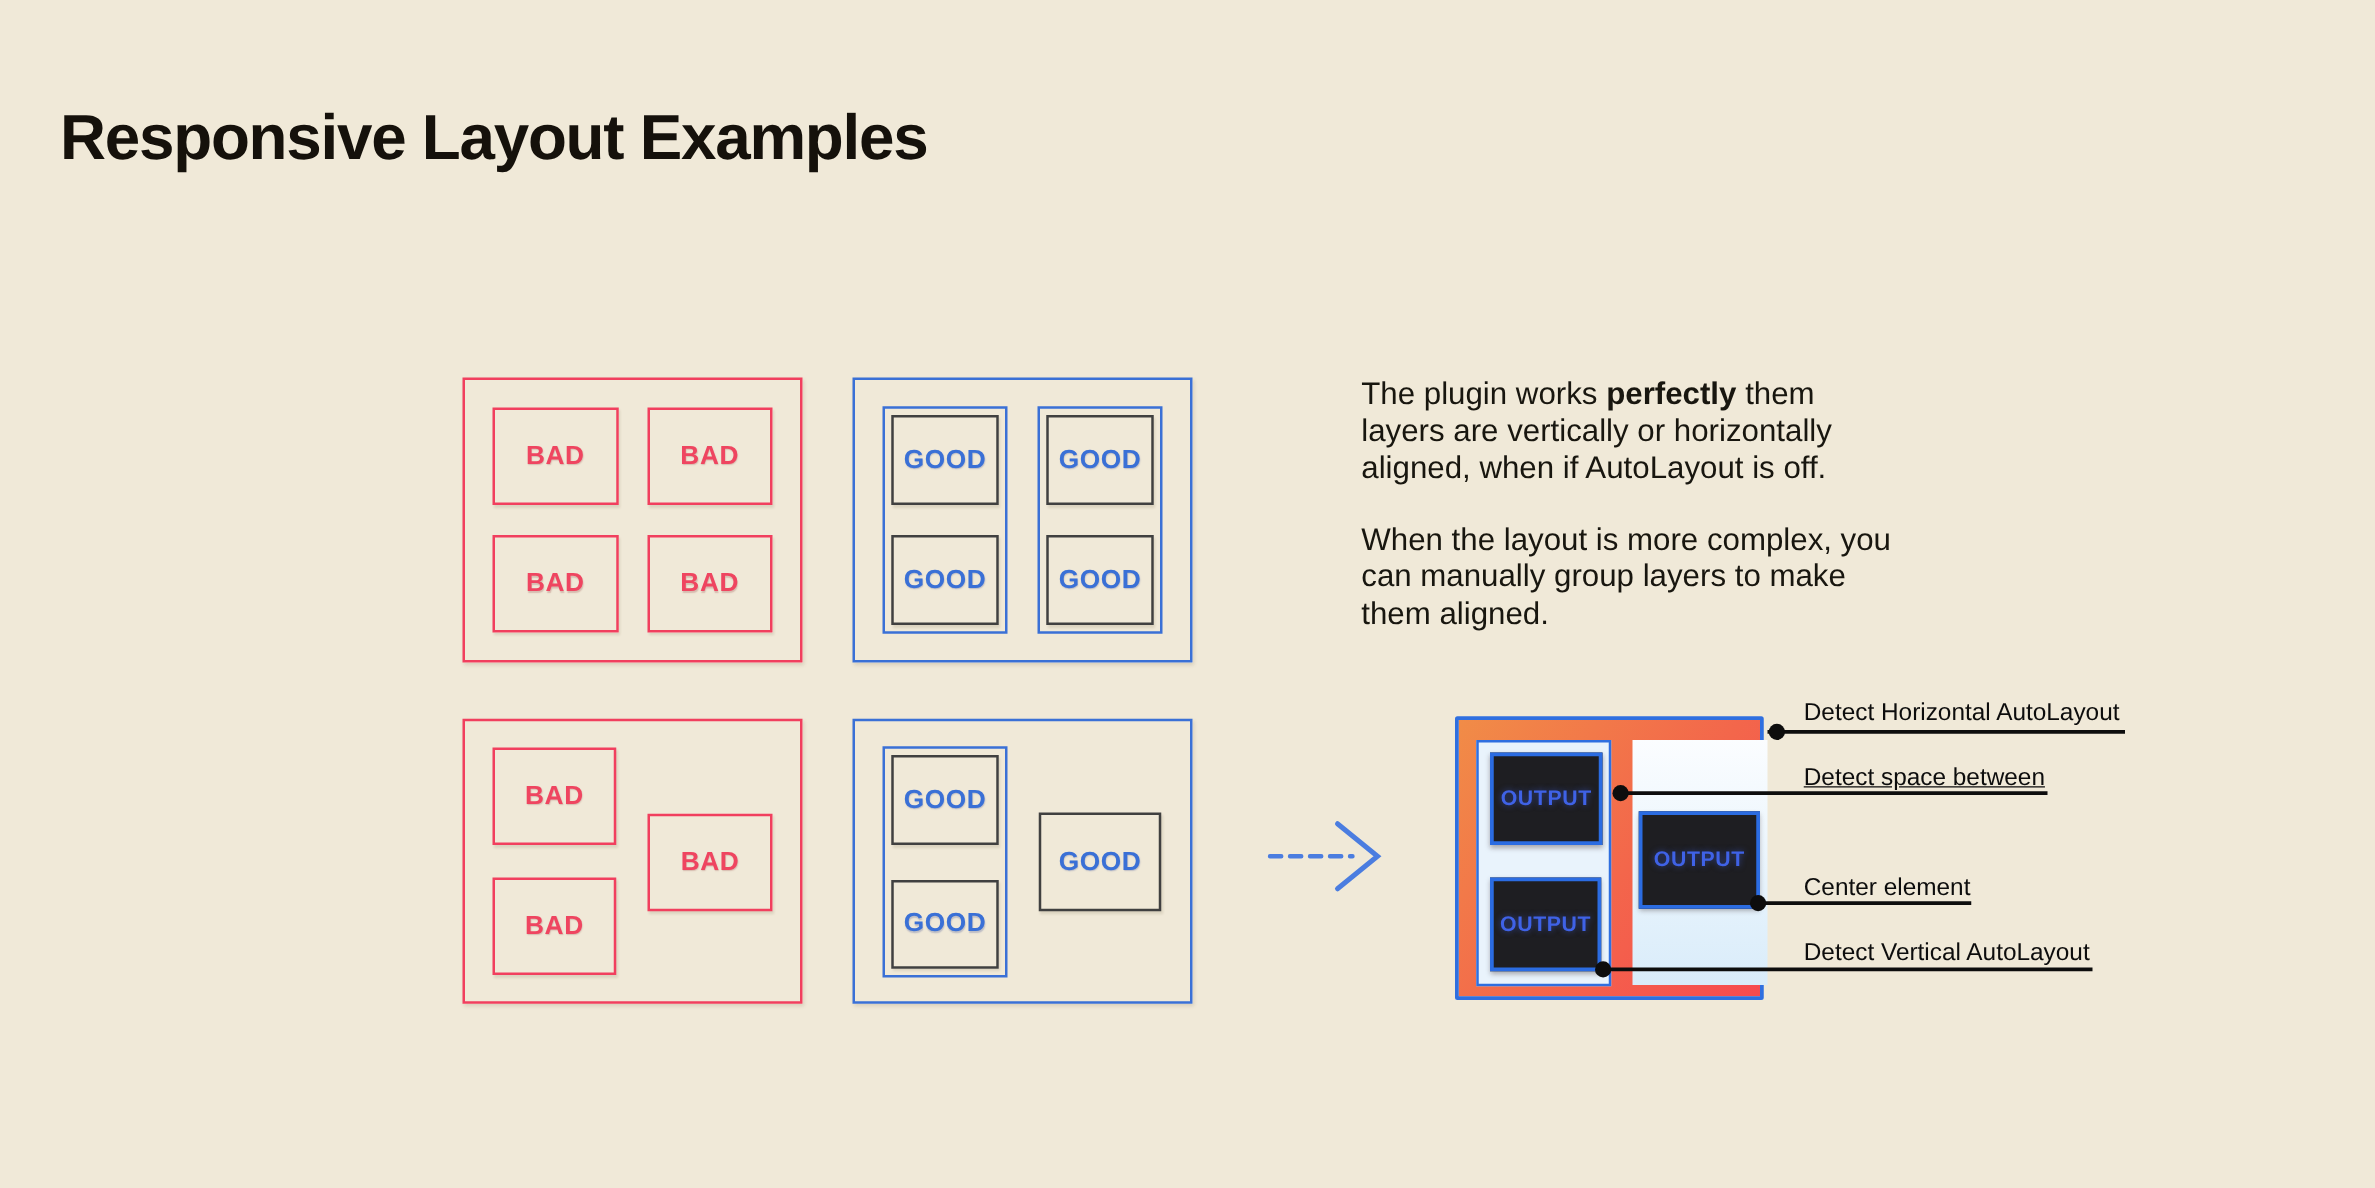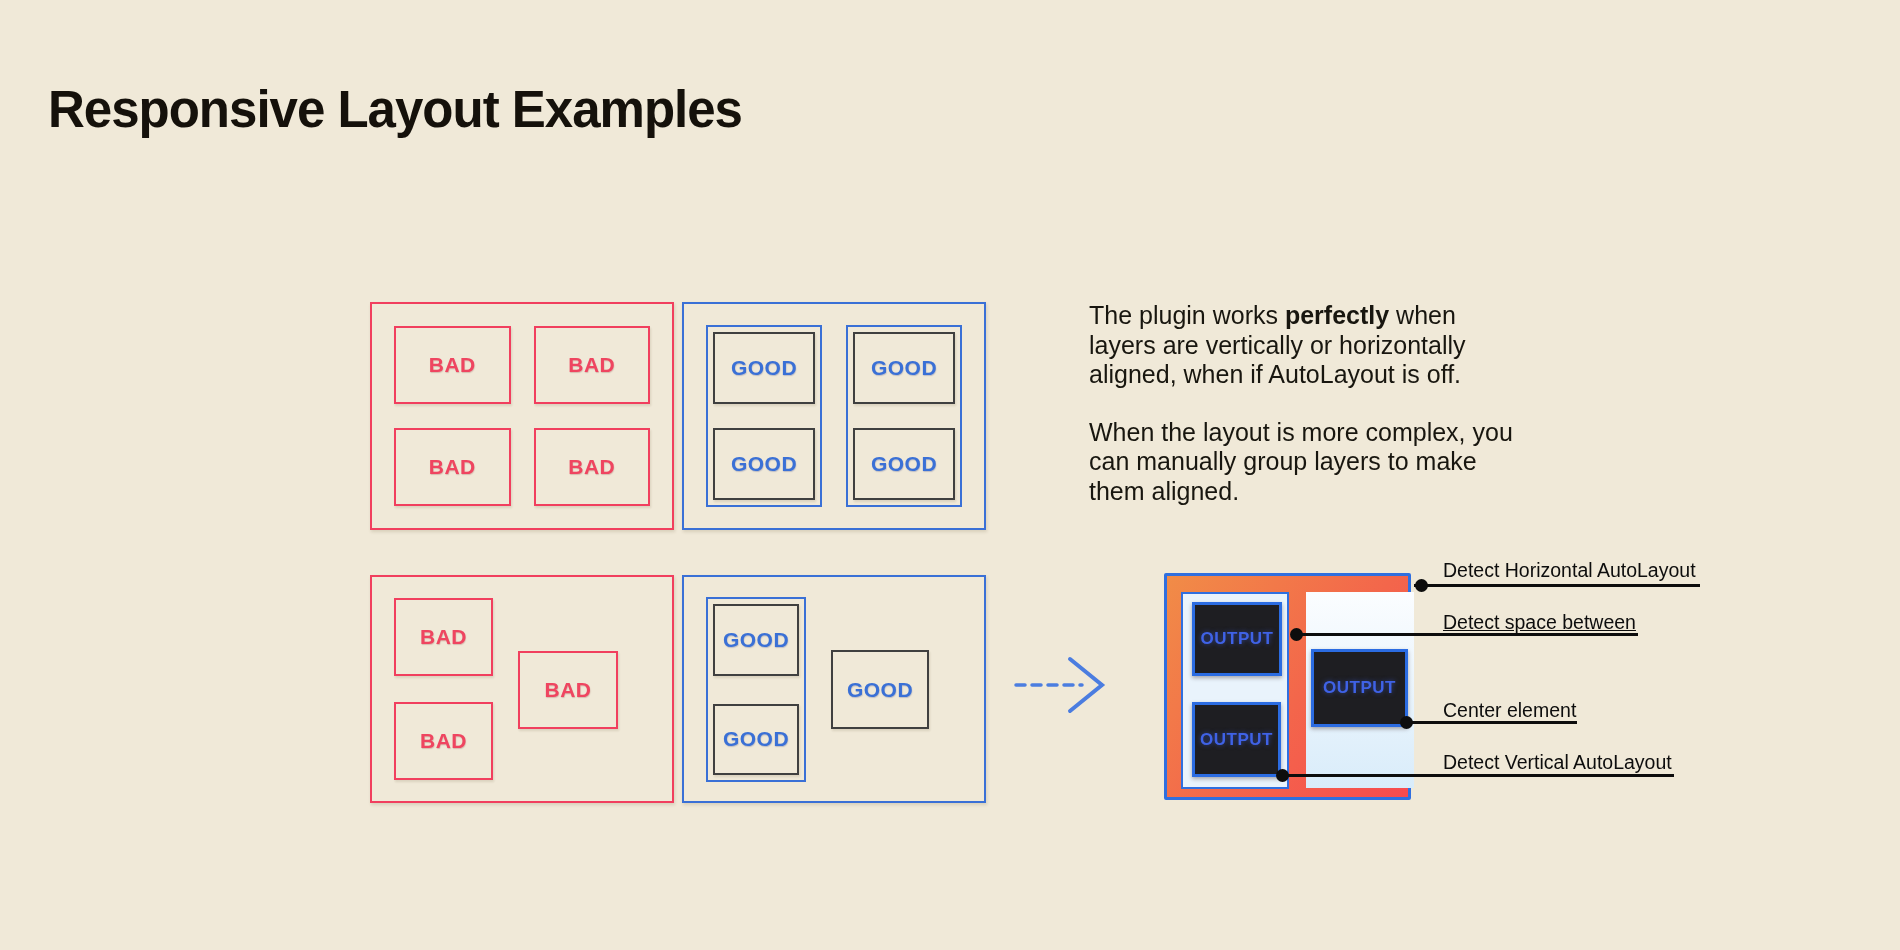--- a/index.html
+++ b/index.html
@@ -13,21 +13,21 @@
 
   
   .title{
     position:absolute;left:48px;top:50px;
     font-size:51px;font-weight:700;letter-spacing:-1px;
     color:#15110b;line-height:1;
   }
 
   
   .frame{
-    position:absolute;width:304px;height:228px;
+    position:absolute;width:272px;height:228px;
     box-sizing:border-box;
     box-shadow:1px 2px 3px rgba(95,75,40,0.16);
   }
   .frame.red{border:2px solid #f13f5e;}
   .frame.blue{border:2px solid #3a70d6;}
 
   .cell{
     box-sizing:border-box;
     display:flex;align-items:center;justify-content:center;
     font-size:21px;font-weight:600;letter-spacing:0.5px;
@@ -159,21 +159,21 @@
         <span>GOOD</span>
       </div>
   </div>
   <div class="cell blue-cell abs-cell" style="left:147px;top:73px;width:98px;height:79px;">
       <span>GOOD</span>
     </div>
 </div>
 
 <div class="copy">
   <div class="para1">
-    <div><span>The plugin works </span><b>perfectly</b><span> when</span></div>
+    <div><span>The plugin works </span><b>perfectly</b><span> them</span></div>
     <div>layers are vertically or horizontally</div>
     <div>aligned, when if AutoLayout is off.</div>
   </div>
   <div class="para2">
     <div>When the layout is more complex, you</div>
     <div>can manually group layers to make</div>
     <div>them aligned.</div>
   </div>
 </div>
 

